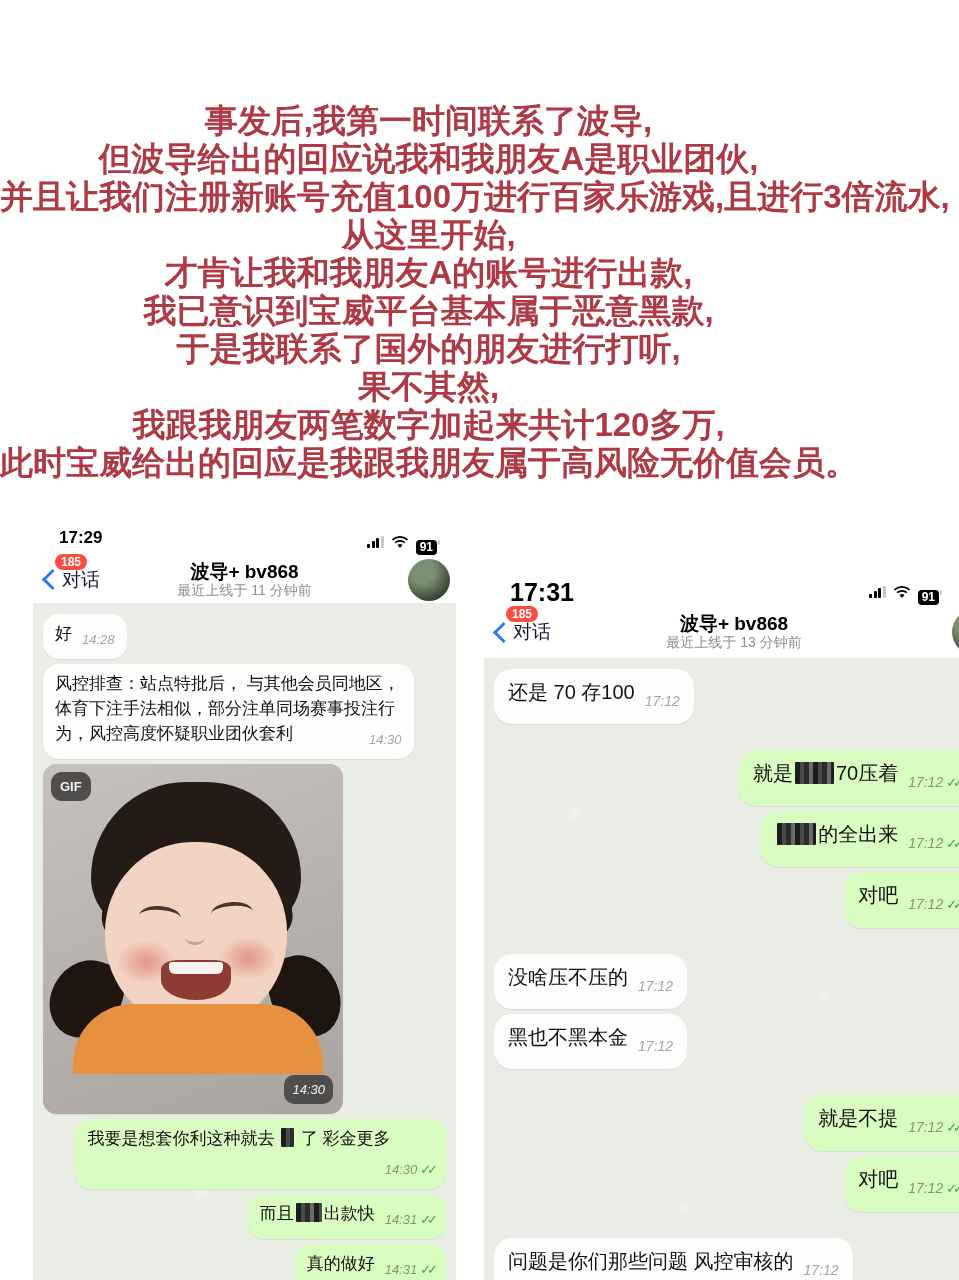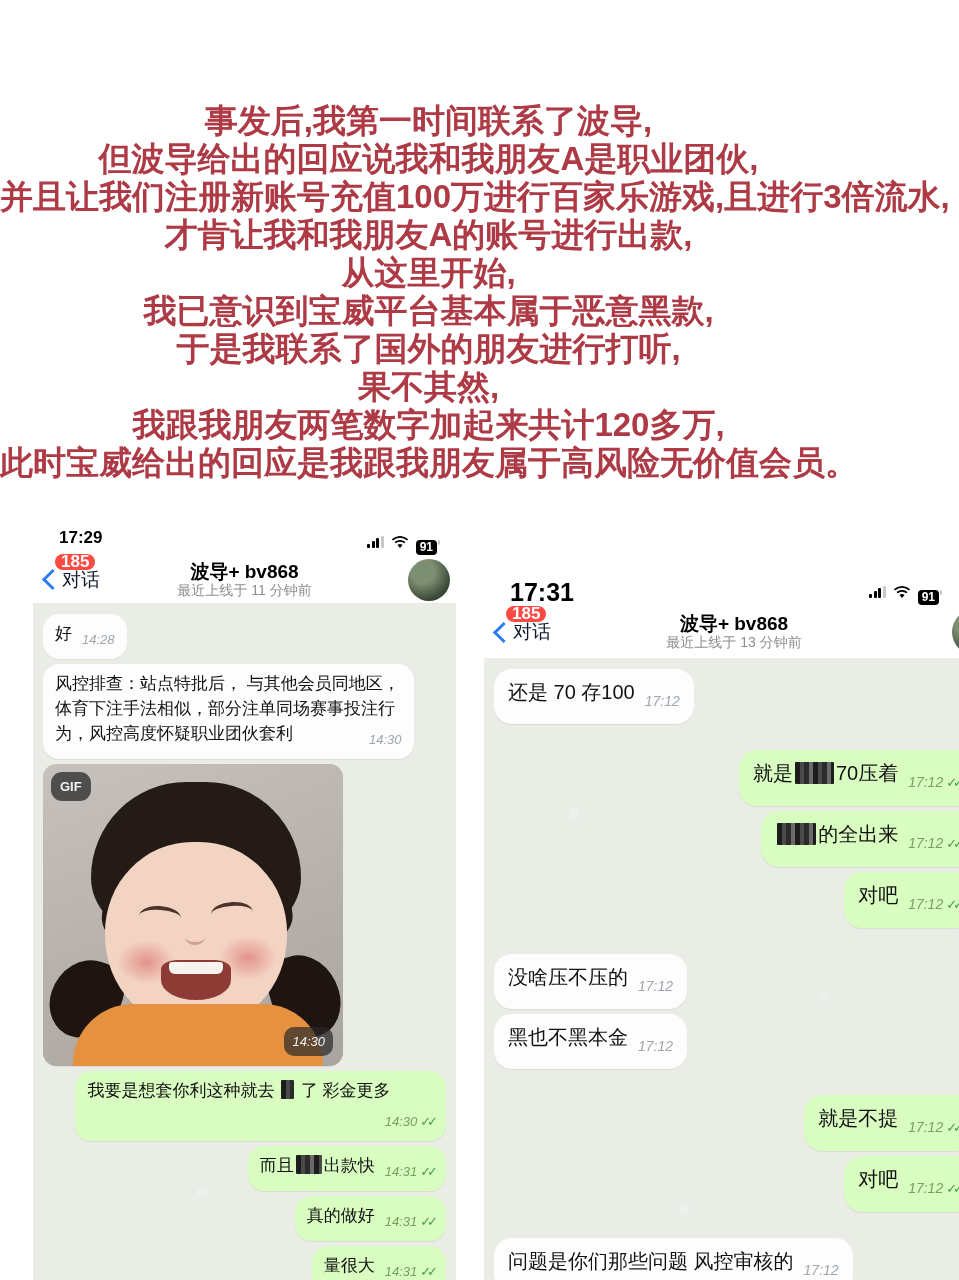--- a/index.html
+++ b/index.html
@@ -29,21 +29,21 @@
              border-radius:4px;padding:1px 4px;line-height:13px;margin-top:10px;}
   .batt-nub{width:2px;height:5px;background:#c7c7cc;border-radius:0 2px 2px 0;margin-left:1px;}
   
   .navbar{position:relative;display:flex;align-items:center;height:47px;background:#fff;
           padding:0 8px;}
   .phone-right .navbar{height:52px;}
   .back{position:relative;display:flex;align-items:center;color:#2b7bf6;cursor:pointer;min-width:86px;}
   .chev{width:12px;height:12px;border-left:3.5px solid #2b7bf6;border-bottom:3.5px solid #2b7bf6;
         transform:rotate(45deg);margin:0 2px 0 4px;}
   .back-label{font-size:19px;color:#0f172a;}
-  .badge{position:absolute;top:-13px;left:14px;background:#fb4b43;color:#fff;font-size:17px;
+  .badge{position:absolute;top:-13px;left:14px;background:#fb4b43;color:#fff;font-size:12px;
          font-weight:bold;border-radius:10px;padding:1px 6px;line-height:14px;}
   .title-wrap{position:absolute;left:0;right:0;text-align:center;pointer-events:none;}
   .nav-title{font-size:19px;font-weight:bold;color:#000;line-height:21px;}
   .nav-sub{font-size:14px;color:#8e8e93;line-height:17px;}
   .avatar{position:absolute;right:6px;top:3px;width:42px;height:42px;border-radius:50%;
           background:radial-gradient(circle at 35% 30%,#7d8f72 0 30%,#3c4a38 70%,#232c21 100%);}
   .phone-right .avatar{width:46px;height:46px;right:-14px;}
   
   .chat{position:relative;background:#e9ede6;height:100%;padding:6px 8px 0 8px;box-sizing:border-box;
         background-image:radial-gradient(circle at 18% 22%,rgba(255,255,255,.25) 0 5px,rgba(255,255,255,0) 6px),
@@ -60,21 +60,21 @@
   .phone-right .bubble{font-size:20px;line-height:30px;padding:8px 14px;border-radius:18px;}
   .meta{float:right;margin:6px 0 0 10px;white-space:nowrap;font-size:13px;}
   .phone-right .meta{font-size:14px;margin-top:9px;}
   .time{font-style:italic;color:#9fa6ad;}
   .out .time{color:#72a35c;}
   .ticks{color:#43a047;font-size:13px;letter-spacing:-4px;margin-left:3px;font-style:normal;}
   .censor{display:inline-block;height:19px;vertical-align:-3px;margin:0 2px;border-radius:1px;
           background:repeating-linear-gradient(90deg,#1d1d1d 0 5px,#4a4a4a 5px 9px,#2b2b2b 9px 14px,#6a6a6a 14px 18px);}
   .phone-right .censor{height:22px;vertical-align:-4px;}
   
-  .gif-bubble{padding:0;width:300px;height:302px;border-radius:14px;overflow:hidden;background:#bcb7b3;}
+  .gif-bubble{padding:0;width:300px;height:350px;border-radius:14px;overflow:hidden;background:#bcb7b3;}
   .gif-badge{position:absolute;top:8px;left:8px;z-index:5;background:rgba(40,40,40,.75);color:#f2f2f2;
              font-size:13px;font-weight:bold;border-radius:11px;padding:2px 9px;}
   .gif-time{position:absolute;bottom:10px;right:10px;z-index:5;background:rgba(40,40,40,.7);color:#f2f2f2;
             font-size:13px;font-style:italic;border-radius:10px;padding:2px 8px;}
   
   .gif-art{position:absolute;inset:0;background:linear-gradient(160deg,#c6c1bd 0%,#b4afab 60%,#a9a4a0 100%);}
   .art{position:absolute;}
   .hair{left:48px;top:18px;width:210px;height:150px;background:#241a16;
         border-radius:105px 105px 60px 60px;}
   .bang-l{left:60px;top:110px;width:60px;height:70px;background:#241a16;border-radius:0 0 40px 30px;transform:rotate(8deg);}
@@ -96,22 +96,22 @@
 </style>
 </head>
 <body>
 
 <div class="canvas">
 
   <div class="headline" id="headline" style="color: rgb(173, 58, 69);">
       <div>事发后,我第一时间联系了波导,</div>
       <div>但波导给出的回应说我和我朋友A是职业团伙,</div>
       <div>并且让我们注册新账号充值100万进行百家乐游戏,且进行3倍流水,</div>
+      <div>从这里开始,</div>
       <div>才肯让我和我朋友A的账号进行出款,</div>
-      <div>从这里开始,</div>
       <div>我已意识到宝威平台基本属于恶意黑款,</div>
       <div>于是我联系了国外的朋友进行打听,</div>
       <div>果不其然,</div>
       <div>我跟我朋友两笔数字加起来共计120多万,</div>
       <div>此时宝威给出的回应是我跟我朋友属于高风险无价值会员。</div>
     </div>
 
   <div class="phone phone-left">
     <div class="statusbar">
       <span class="sb-time">17:29</span>

